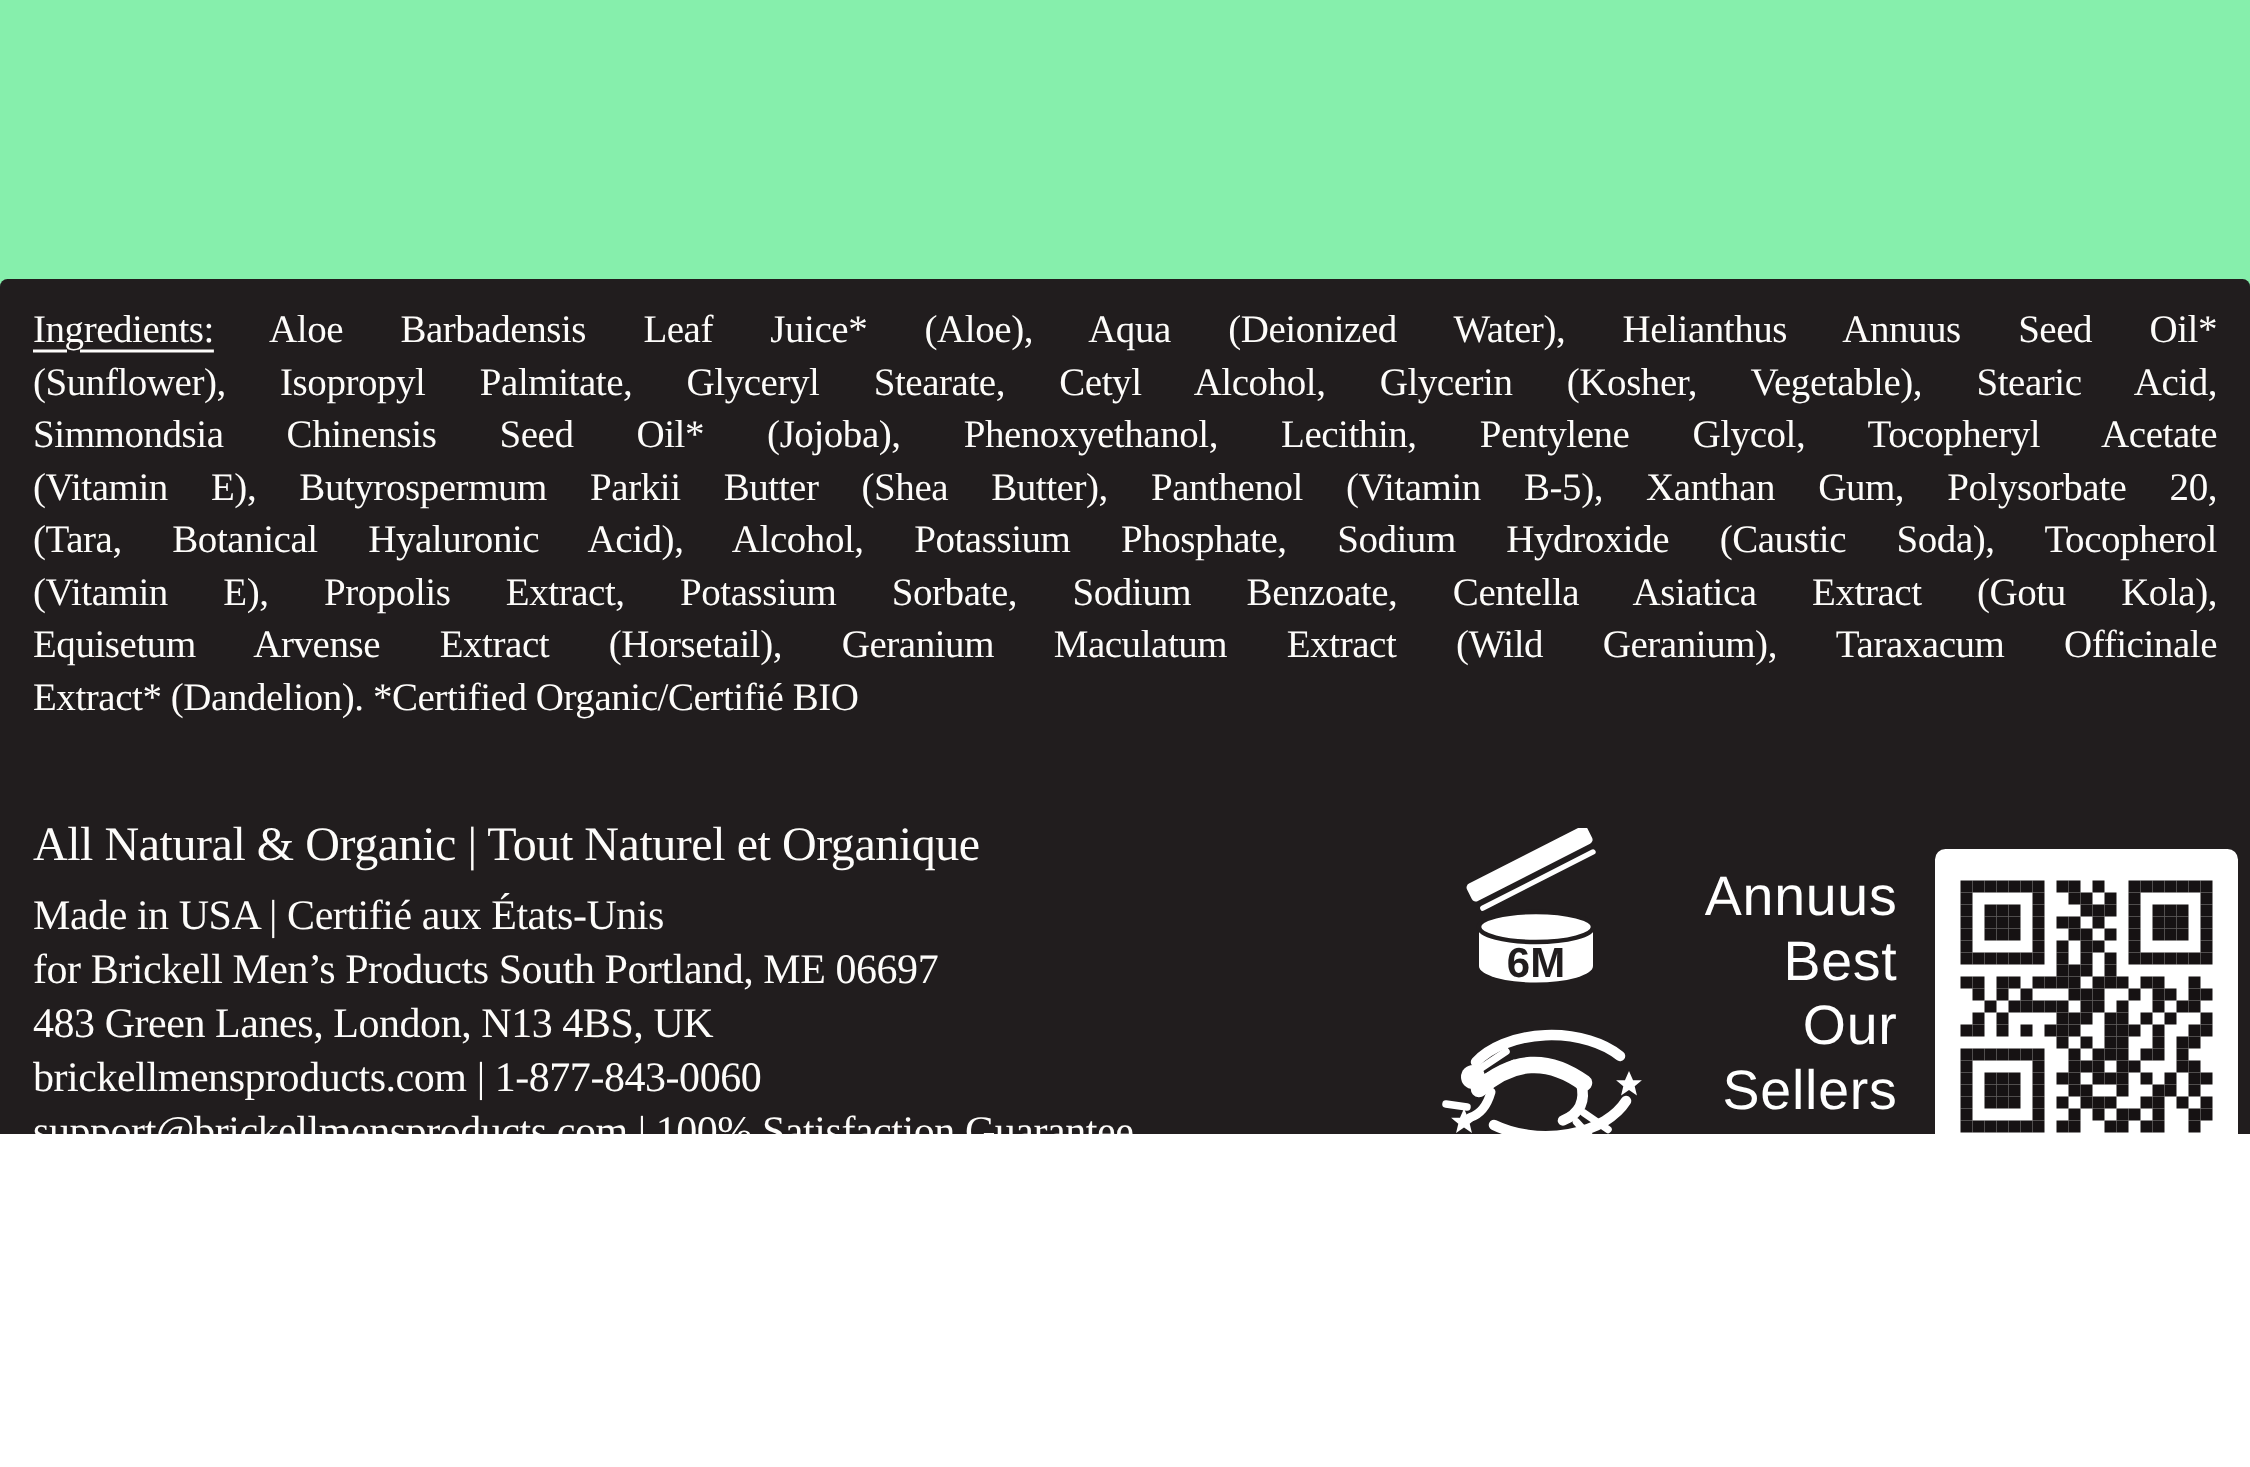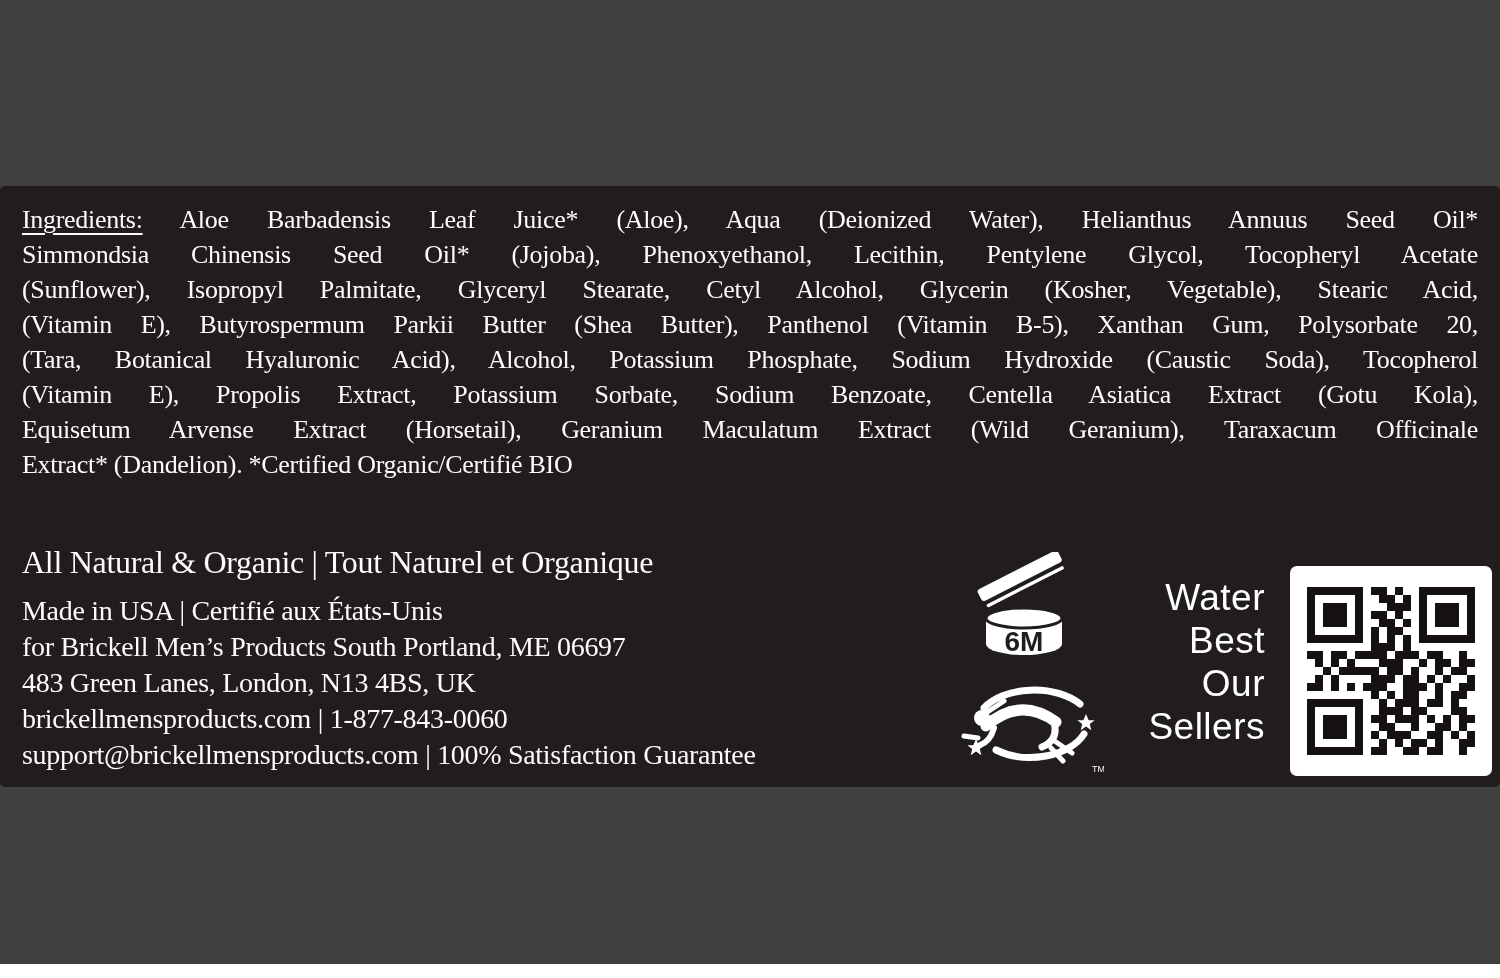--- a/index.html
+++ b/index.html
@@ -1,16 +1,16 @@
 <!DOCTYPE html>
 <html><head>
 <meta charset="utf-8">
 <style>
   html,body{margin:0;padding:0;background:#ffffff;}
-  .page{position:relative;width:1500px;height:964px;background:#404040;overflow:hidden;
+  .page{position:relative;width:1500px;height:756px;background:#86efac;overflow:hidden;
         font-family:"Liberation Serif","DejaVu Serif",serif;}
   .label{position:absolute;left:0;top:186px;width:1500px;height:601px;background:#211d1e;border-radius:5px;}
   
   .ingredients{position:absolute;left:22px;right:22px;top:16px;color:#fdfcfa;}
   .ing-line{font-size:26px;line-height:35px;letter-spacing:-0.3px;
             text-align:justify;text-align-last:justify;white-space:normal;}
   .ing-line.last{text-align-last:left;}
   .u{text-decoration:underline;text-underline-offset:5px;text-decoration-thickness:2px;}
   
   .natural{position:absolute;left:22px;top:358px;color:#fdfcfa;font-size:32px;letter-spacing:-0.3px;}
@@ -27,22 +27,22 @@
   .qm.on{background:#161213;}
 </style>
 </head>
 <body>
 
 <div class="page">
   <section class="label">
 
     <div class="ingredients">
       <div class="ing-line"><span class="u">Ingredients:</span> <span>Aloe Barbadensis Leaf Juice* (Aloe), Aqua (Deionized Water), Helianthus Annuus Seed Oil*</span></div>
+      <div class="ing-line">(Sunflower), Isopropyl Palmitate, Glyceryl Stearate, Cetyl Alcohol, Glycerin (Kosher, Vegetable), Stearic Acid,</div>
       <div class="ing-line">Simmondsia Chinensis Seed Oil* (Jojoba), Phenoxyethanol, Lecithin, Pentylene Glycol, Tocopheryl Acetate</div>
-      <div class="ing-line">(Sunflower), Isopropyl Palmitate, Glyceryl Stearate, Cetyl Alcohol, Glycerin (Kosher, Vegetable), Stearic Acid,</div>
       <div class="ing-line">(Vitamin E), Butyrospermum Parkii Butter (Shea Butter), Panthenol (Vitamin B-5), Xanthan Gum, Polysorbate 20,</div>
       <div class="ing-line">(Tara, Botanical Hyaluronic Acid), Alcohol, Potassium Phosphate, Sodium Hydroxide (Caustic Soda), Tocopherol</div>
       <div class="ing-line">(Vitamin E), Propolis Extract, Potassium Sorbate, Sodium Benzoate, Centella Asiatica Extract (Gotu Kola),</div>
       <div class="ing-line">Equisetum Arvense Extract (Horsetail), Geranium Maculatum Extract (Wild Geranium), Taraxacum Officinale</div>
       <div class="ing-line last">Extract* (Dandelion). *Certified Organic/Certifié BIO</div>
     </div>
 
     <div class="natural">All Natural &amp; Organic  |  Tout Naturel et Organique</div>
 
     <div class="company">
@@ -76,21 +76,21 @@
         <path d="M33 39 L53 29" stroke-width="5"></path>
         <path d="M8 56 L22 58" stroke-width="5"></path>
       </g>
       <circle cx="26" cy="38" r="8" fill="#ffffff"></circle>
       <path d="M0,-9 L2.7,-2.8 L8.6,-2.8 L3.8,1.1 L5.3,7.3 L0,3.6 L-5.3,7.3 L-3.8,1.1 L-8.6,-2.8 L-2.7,-2.8 Z" fill="#ffffff" transform="translate(130,43)"></path>
       <path d="M0,-9 L2.7,-2.8 L8.6,-2.8 L3.8,1.1 L5.3,7.3 L0,3.6 L-5.3,7.3 L-3.8,1.1 L-8.6,-2.8 L-2.7,-2.8 Z" fill="#ffffff" transform="translate(20,68)"></path>
       <text x="136" y="92" font-size="9" fill="#ffffff" font-family="Liberation Sans, DejaVu Sans, sans-serif">TM</text>
     </svg>
 
     <div class="sample">
-      <div>Water</div>
+      <div>Annuus</div>
       <div>Best</div>
       <div>Our</div>
       <div>Sellers</div>
     </div>
 
     <div class="qr-box">
       <div class="qr-grid">
           <div class="qm on"></div>
           <div class="qm on"></div>
           <div class="qm on"></div>

